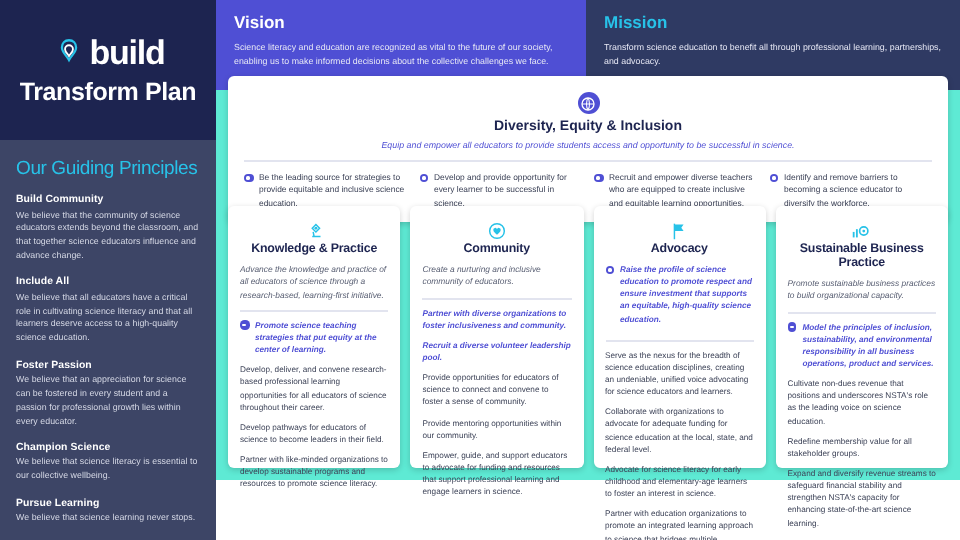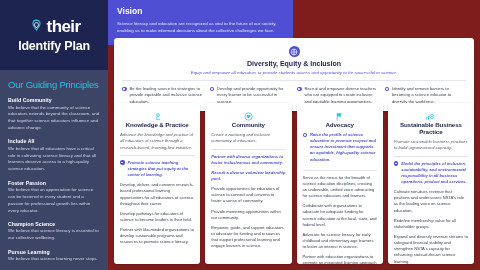--- a/index.html
+++ b/index.html
@@ -31,21 +31,21 @@
   }
   .principle { margin-bottom:6.5px; }
   .principle h4 {
     color:#ffffff; font-size:5.2px; font-weight:bold; margin-bottom:1.5px; letter-spacing:0.05px;
   }
   .principle p {
     color:#d6d9e6; font-size:4.4px; line-height:1.55; letter-spacing:0.03px;
   }
 
   
-  .main { flex:1; height:270px; background:#7f1d1d; position:relative; }
+  .main { flex:1; height:240px; background:#5eead4; position:relative; }
 
   .banner-row { display:flex; height:45px; }
   .banner { padding:6px 9px 0 9px; position:relative; }
   .banner.vision { flex:0 0 185px; background:#4f4fd4; }
   .banner.mission { flex:1; background:#2f3a63; }
   .banner h3 { font-size:8.5px; font-weight:bold; margin-bottom:4px; }
   .banner.vision h3 { color:#ffffff; }
   .banner.mission h3 { color:#27c2e8; }
   .banner p { font-size:4.4px; line-height:1.6; color:#e7e8f5; letter-spacing:0.02px; }
 
@@ -108,23 +108,23 @@
 
   <aside class="sidebar">
     <div class="sidebar-top">
       <div class="logo-row">
         <span class="logo-mark">
           <svg viewBox="0 0 24 24" width="17" height="17">
             <path d="M12 3c-3 0-5 2.2-5 5.2 0 3.6 3.2 5.2 5 8.8 1.8-3.6 5-5.2 5-8.8C17 5.2 15 3 12 3z" fill="none" stroke="#27c2e8" stroke-width="1.6"></path>
             <path d="M12 6.5c-1.6 0-2.8 1.2-2.8 2.8 0 2 1.8 3 2.8 4.8 1-1.8 2.8-2.8 2.8-4.8 0-1.6-1.2-2.8-2.8-2.8z" fill="none" stroke="#ffffff" stroke-width="1.3"></path>
           </svg>
         </span>
-        <span class="logo-word">their</span>
-      </div>
-      <div class="plan-title">Identify Plan</div>
+        <span class="logo-word">build</span>
+      </div>
+      <div class="plan-title">Transform Plan</div>
     </div>
 
     <div class="sidebar-body">
       <div class="guiding-title">Our Guiding Principles</div>
 
       <div class="principle">
         <h4>Build Community</h4>
         <p>We believe that the community of science educators extends beyond the classroom, and that together science educators influence and advance change.</p>
       </div>
       <div class="principle">
@@ -145,20 +145,24 @@
       </div>
     </div>
   </aside>
 
   <main class="main">
 
     <div class="banner-row">
       <section class="banner vision">
         <h3>Vision</h3>
         <p>Science literacy and education are recognized as vital to the future of our society, enabling us to make informed decisions about the collective challenges we face.</p>
+      </section>
+      <section class="banner mission">
+        <h3>Mission</h3>
+        <p>Transform science education to benefit all through professional learning, partnerships, and advocacy.</p>
       </section>
     </div>
 
     <section class="dei-card">
       <div class="dei-icon-wrap">
         <span class="dei-badge">
           <svg viewBox="0 0 24 24" width="8" height="8">
             <circle cx="12" cy="12" r="9" fill="none" stroke="#ffffff" stroke-width="2"></circle>
             <path d="M3 12h18M12 3c3 3.5 3 14 0 18M12 3c-3 3.5-3 14 0 18" fill="none" stroke="#ffffff" stroke-width="1.6"></path>
           </svg>

